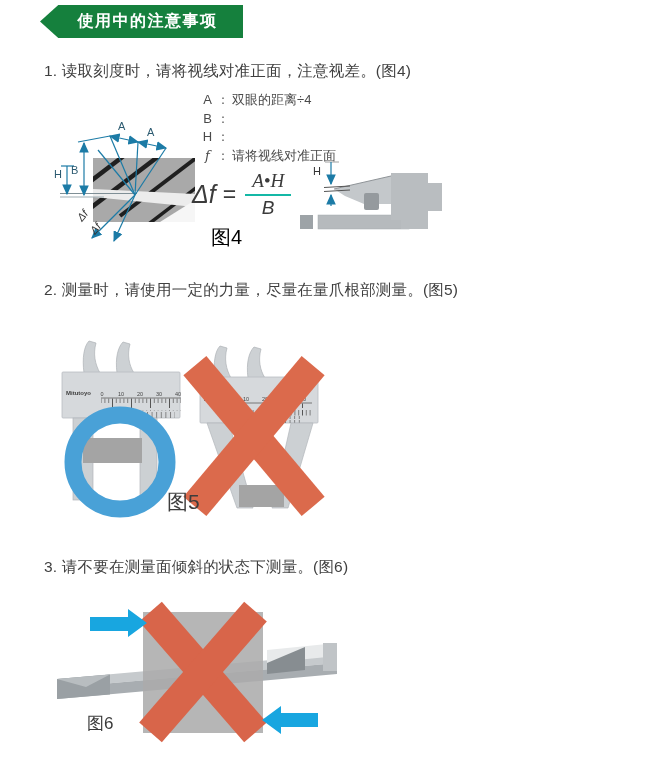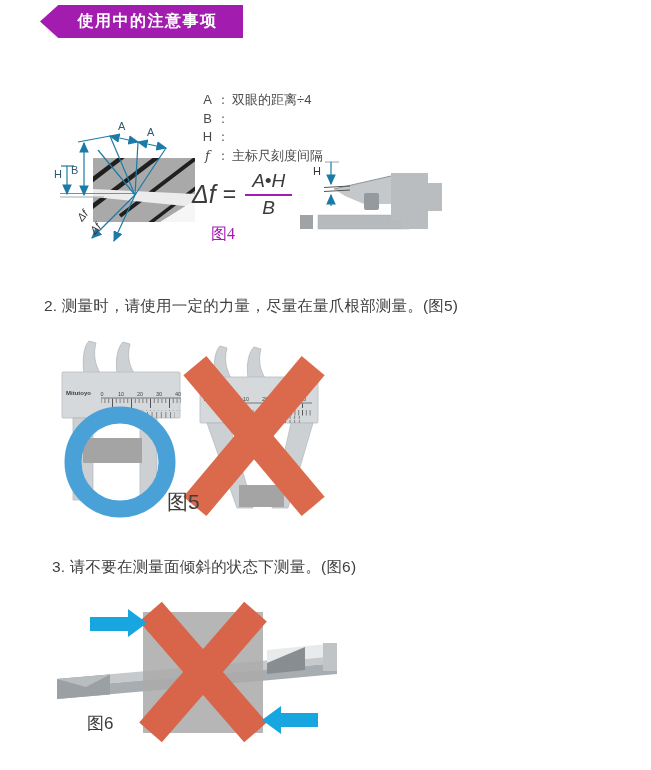--- a/index.html
+++ b/index.html
@@ -1,53 +1,54 @@
 <!DOCTYPE html>
 <html><head>
 <meta charset="utf-8">
 <style>
   html,body{margin:0;padding:0;background:#fff;}
   .page{position:relative;width:651px;height:770px;background:#fff;overflow:hidden;
         font-family:"Liberation Sans","DejaVu Sans",sans-serif;color:#3d3d3d;}
   
-  .banner{position:absolute;left:40px;top:5px;width:203px;height:33px;background:#a21caf;
+  .banner{position:absolute;left:40px;top:5px;width:203px;height:33px;background:#15803d;
           clip-path:polygon(0 50%,9% 0,100% 0,100% 100%,9% 100%);
           display:flex;align-items:center;justify-content:center;
           filter:drop-shadow(3px 4px 3px rgba(90,90,90,.45));}
   .banner-text{color:#fff;font-weight:bold;font-size:16px;letter-spacing:1.5px;padding-left:12px;}
   .item{position:absolute;left:44px;margin:0;font-size:15.5px;color:#3f3f3f;letter-spacing:.2px;}
-  #item1{top:61px;} #item2{top:296px;text-align:center;} #item3{top:557px;margin-left:8px;}
+  #item1{top:61px;} #item2{top:280px;text-align:center;} #item3{top:557px;}
   
   .legend{position:absolute;left:201px;top:91px;font-size:13px;color:#4a4a4a;line-height:18.5px;}
   .legend-row{display:flex;}
   .legend-key{width:13px;text-align:center;}
   .legend-colon{width:18px;text-align:center;color:#666;}
   .legend-row:nth-child(4) .legend-key{font-style:italic;font-family:"DejaVu Serif",serif;}
   
   .formula{position:absolute;left:192px;top:170px;display:flex;align-items:center;color:#3b3b3b;}
   .f-lhs{font-size:25px;font-style:italic;margin-right:7px;}
   .f-eq{font-size:23px;margin-right:9px;}
   .frac{display:inline-flex;flex-direction:column;align-items:center;font-size:19px;font-style:italic;}
-  .frac .num{padding:0 7px 2px;border-bottom:2px solid #a21caf;}
+  .frac .num{padding:0 7px 2px;border-bottom:2px solid #14b8a6;font-family:Liberation Serif, serif;}
   .frac .den{padding-top:1px;}
-  .cap4{position:absolute;left:211px;top:224px;font-size:16px;color:#a21caf;font-family:Liberation Serif, serif;}
+  .cap4{position:absolute;left:211px;top:224px;font-size:20px;color:#000000;}
   .figsvg{position:absolute;}
   #fig4L{left:42px;top:90px;} #fig4R{left:298px;top:158px;}
   #fig5{left:55px;top:332px;} #fig6{left:40px;top:590px;}
   svg text{font-family:"Liberation Sans","DejaVu Sans",sans-serif;}
 </style>
 </head>
 <body>
 
 <div class="page">
 
   <div class="banner">
     <span class="banner-text">使用中的注意事项</span>
   </div>
 
+  <p class="item" id="item1">1. 读取刻度时，请将视线对准正面，注意视差。(图4)</p>
 
   <svg id="fig4L" class="figsvg" width="165" height="158" viewBox="0 0 165 158">
     <defs>
       <marker id="ar" markerWidth="9" markerHeight="8" refX="8" refY="4" orient="auto-start-reverse">
         <path d="M0,0 L9,4 L0,8 Z" fill="#1c7ba6"></path>
       </marker>
       <clipPath id="sq4">
           <rect x="51" y="68" width="102" height="64"></rect>
         </clipPath>
     </defs>
@@ -95,21 +96,21 @@
       <span class="legend-key">B</span>
       <span class="legend-colon">：</span>
     </div>
     <div class="legend-row">
       <span class="legend-key">H</span>
       <span class="legend-colon">：</span>
     </div>
     <div class="legend-row">
       <span class="legend-key">f</span>
       <span class="legend-colon">：</span>
-      <span class="legend-desc">主标尺刻度间隔</span>
+      <span class="legend-desc">请将视线对准正面</span>
     </div>
   </div>
 
   <div class="formula">
     <span class="f-lhs">Δf</span>
     <span class="f-eq">=</span>
     <span class="frac">
       <span class="num">A•H</span>
       <span class="den">B</span>
     </span>

